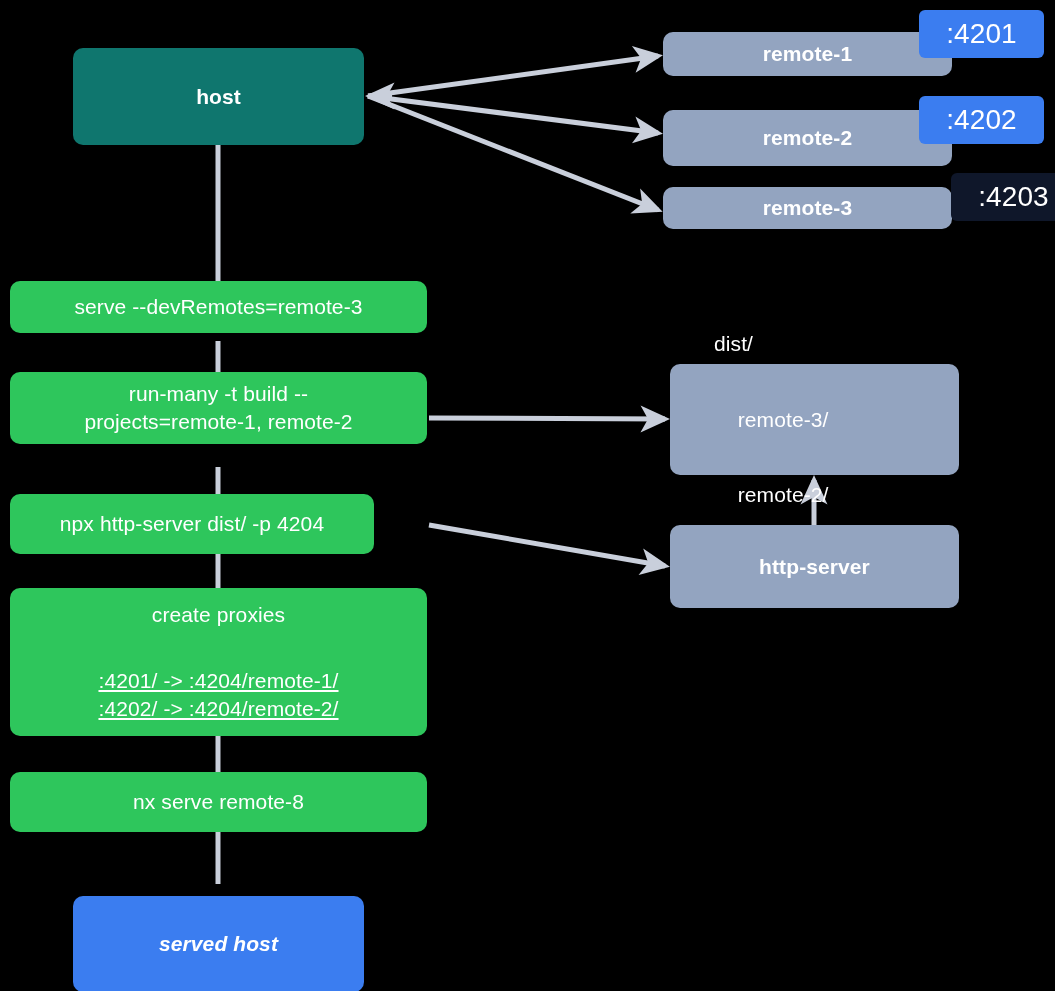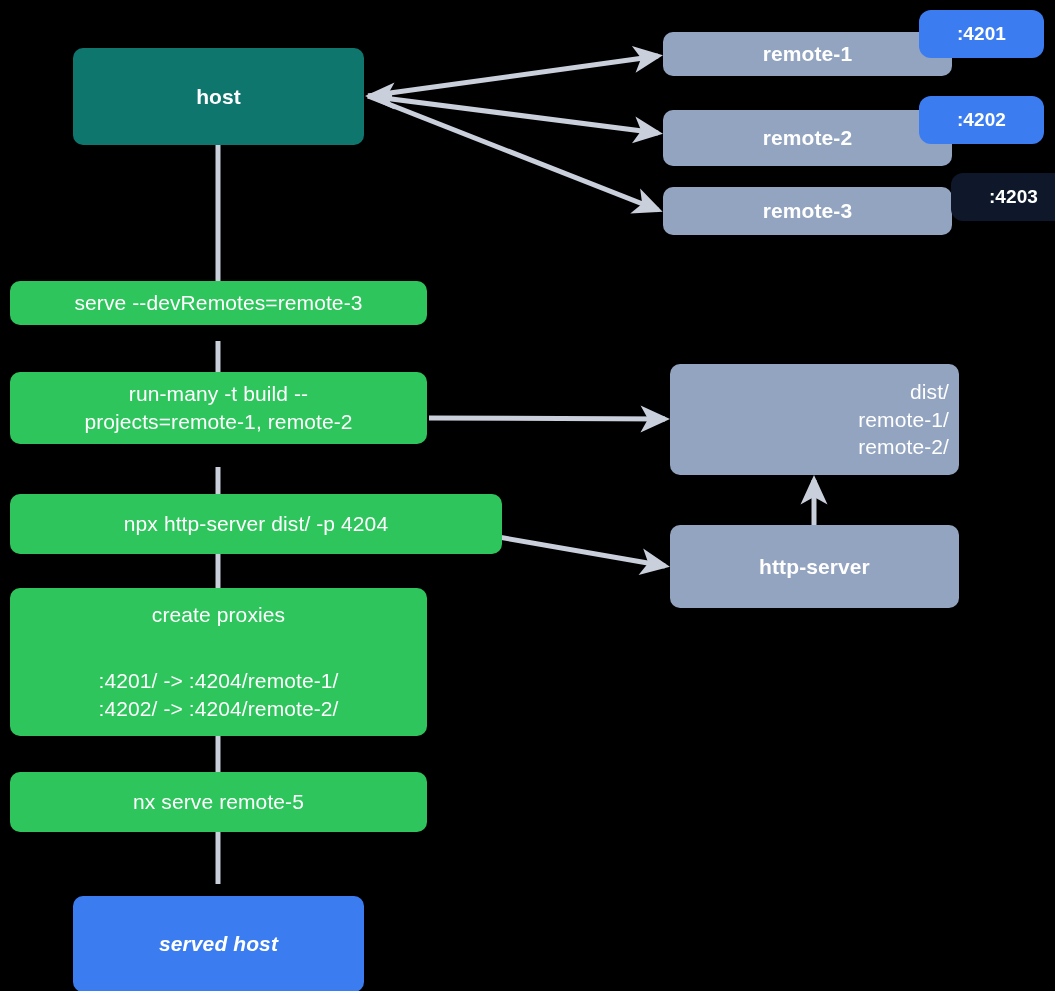--- a/index.html
+++ b/index.html
@@ -47,36 +47,38 @@
     font-weight: 700;
     font-size: 21px;
   }
   .node.cmd-node {
     font-weight: 400;
     font-size: 21px;
   }
   .node.dir-node {
     font-weight: 400;
     font-size: 21px;
-    align-items: flex-end;
+    align-items: flex-start;
     justify-content: center;
     text-align: left;
-    padding-left: 26px;
+    padding-left: 44px;
+    gap: 48px;
   }
   .node.badge-node {
-    font-weight: 700;
-    font-size: 19px;
-    border-radius: 12px;
+    font-weight: 400;
+    font-size: 28px;
+    border-radius: 6px;
   }
   .cmd-title {
     display: block;
   }
   .cmd-sub {
     display: block;
     margin-top: 38px;
+    text-decoration: underline;
   }
   .cmd-sub-line {
     display: block;
   }
   .dir-line {
     display: block;
     white-space: pre;
   }
 </style>
 </head>
@@ -119,68 +121,68 @@
   </div>
 
   <div class="node remote-node" style="left:663px; top:32px; width:289px; height:44px; background:#93a4c0;">
     <span>remote-1</span>
   </div>
 
   <div class="node remote-node" style="left:663px; top:110px; width:289px; height:56px; background:#93a4c0;">
     <span>remote-2</span>
   </div>
 
-  <div class="node remote-node" style="left:663px; top:187px; width:289px; height:48px; background:#93a4c0;">
+  <div class="node remote-node" style="left:663px; top:187px; width:289px; height:42px; background:#93a4c0;">
     <span>remote-3</span>
   </div>
 
   <div class="node badge-node" style="left:919px; top:10px; width:125px; height:48px; background:#3b7df0;">
     <span>:4201</span>
   </div>
 
   <div class="node badge-node" style="left:919px; top:96px; width:125px; height:48px; background:#3b7df0;">
     <span>:4202</span>
   </div>
 
   <div class="node badge-node" style="left:919px; top:173px; width:125px; height:48px; background:#0f172a;margin-left:32px;">
     <span>:4203</span>
   </div>
 
-  <div class="node cmd-node" style="left:10px; top:281px; width:417px; height:44px; background:#2ec65c;">
+  <div class="node cmd-node" style="left:10px; top:281px; width:417px; height:52px; background:#2ec65c;">
     <span>serve --devRemotes=remote-3</span>
   </div>
 
   <div class="node cmd-node" style="left:10px; top:372px; width:417px; height:72px; background:#2ec65c;">
     <span class="cmd-title">run-many -t build --</span>
     <span class="cmd-title">projects=remote-1, remote-2</span>
   </div>
 
-  <div class="node cmd-node" style="left:10px; top:494px; width:492px; height:60px; background:#2ec65c;">
+  <div class="node cmd-node" style="left:10px; top:494px; width:364px; height:60px; background:#2ec65c;">
     <span>npx http-server dist/ -p 4204</span>
   </div>
 
   <div class="node cmd-node" style="left:10px; top:588px; width:417px; height:148px; background:#2ec65c;">
     <span class="cmd-title">create proxies</span>
     <span class="cmd-sub">
       <span class="cmd-sub-line">:4201/ -&gt; :4204/remote-1/</span>
       <span class="cmd-sub-line">:4202/ -&gt; :4204/remote-2/</span>
     </span>
   </div>
 
   <div class="node cmd-node" style="left:10px; top:772px; width:417px; height:60px; background:#2ec65c;">
-    <span>nx serve remote-5</span>
+    <span>nx serve remote-8</span>
   </div>
 
   <div class="node served-node" style="left:73px; top:896px; width:291px; height:96px; background:#3b7df0;font-style:italic;">
     <span>served host</span>
   </div>
 
   <div class="node dir-node" style="left:670px; top:364px; width:289px; height:111px; background:#93a4c0;">
     <span class="dir-line">dist/</span>
-    <span class="dir-line">    remote-1/</span>
+    <span class="dir-line">    remote-3/</span>
     <span class="dir-line">    remote-2/</span>
   </div>
 
   <div class="node server-node" style="left:670px; top:525px; width:289px; height:83px; background:#93a4c0;">
     <span>http-server</span>
   </div>
 
 </div>
 
 </body></html>

